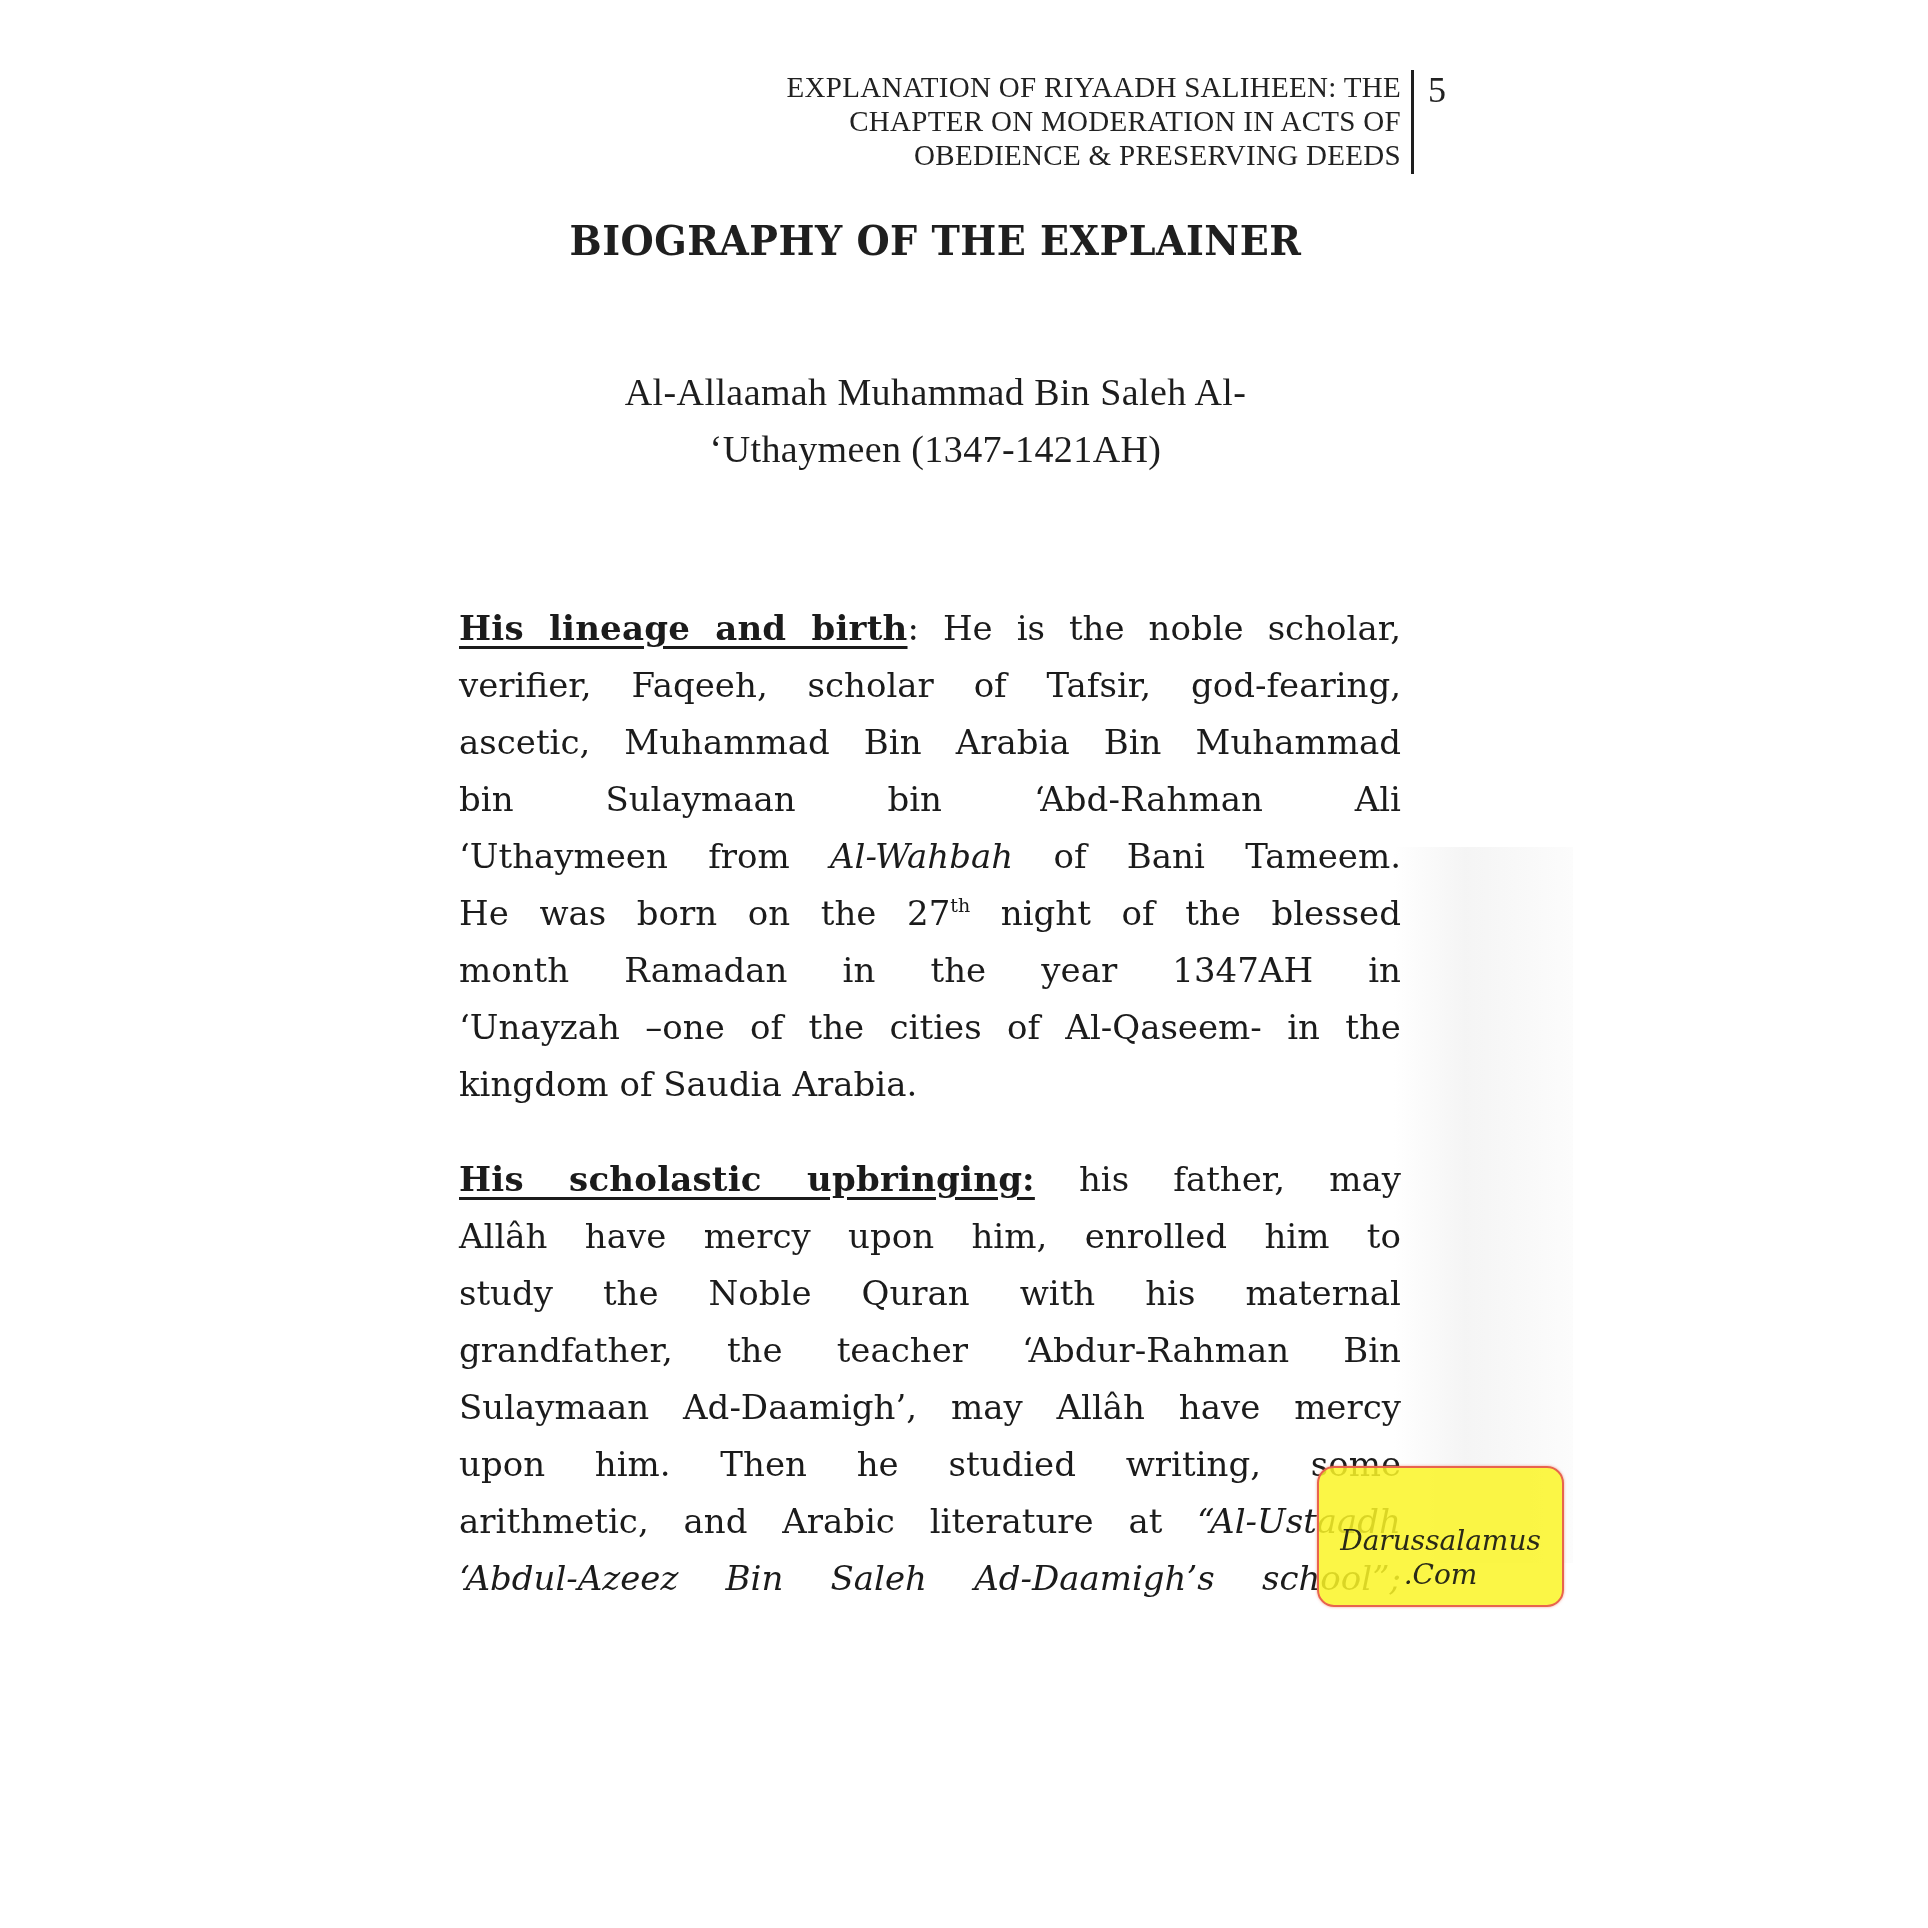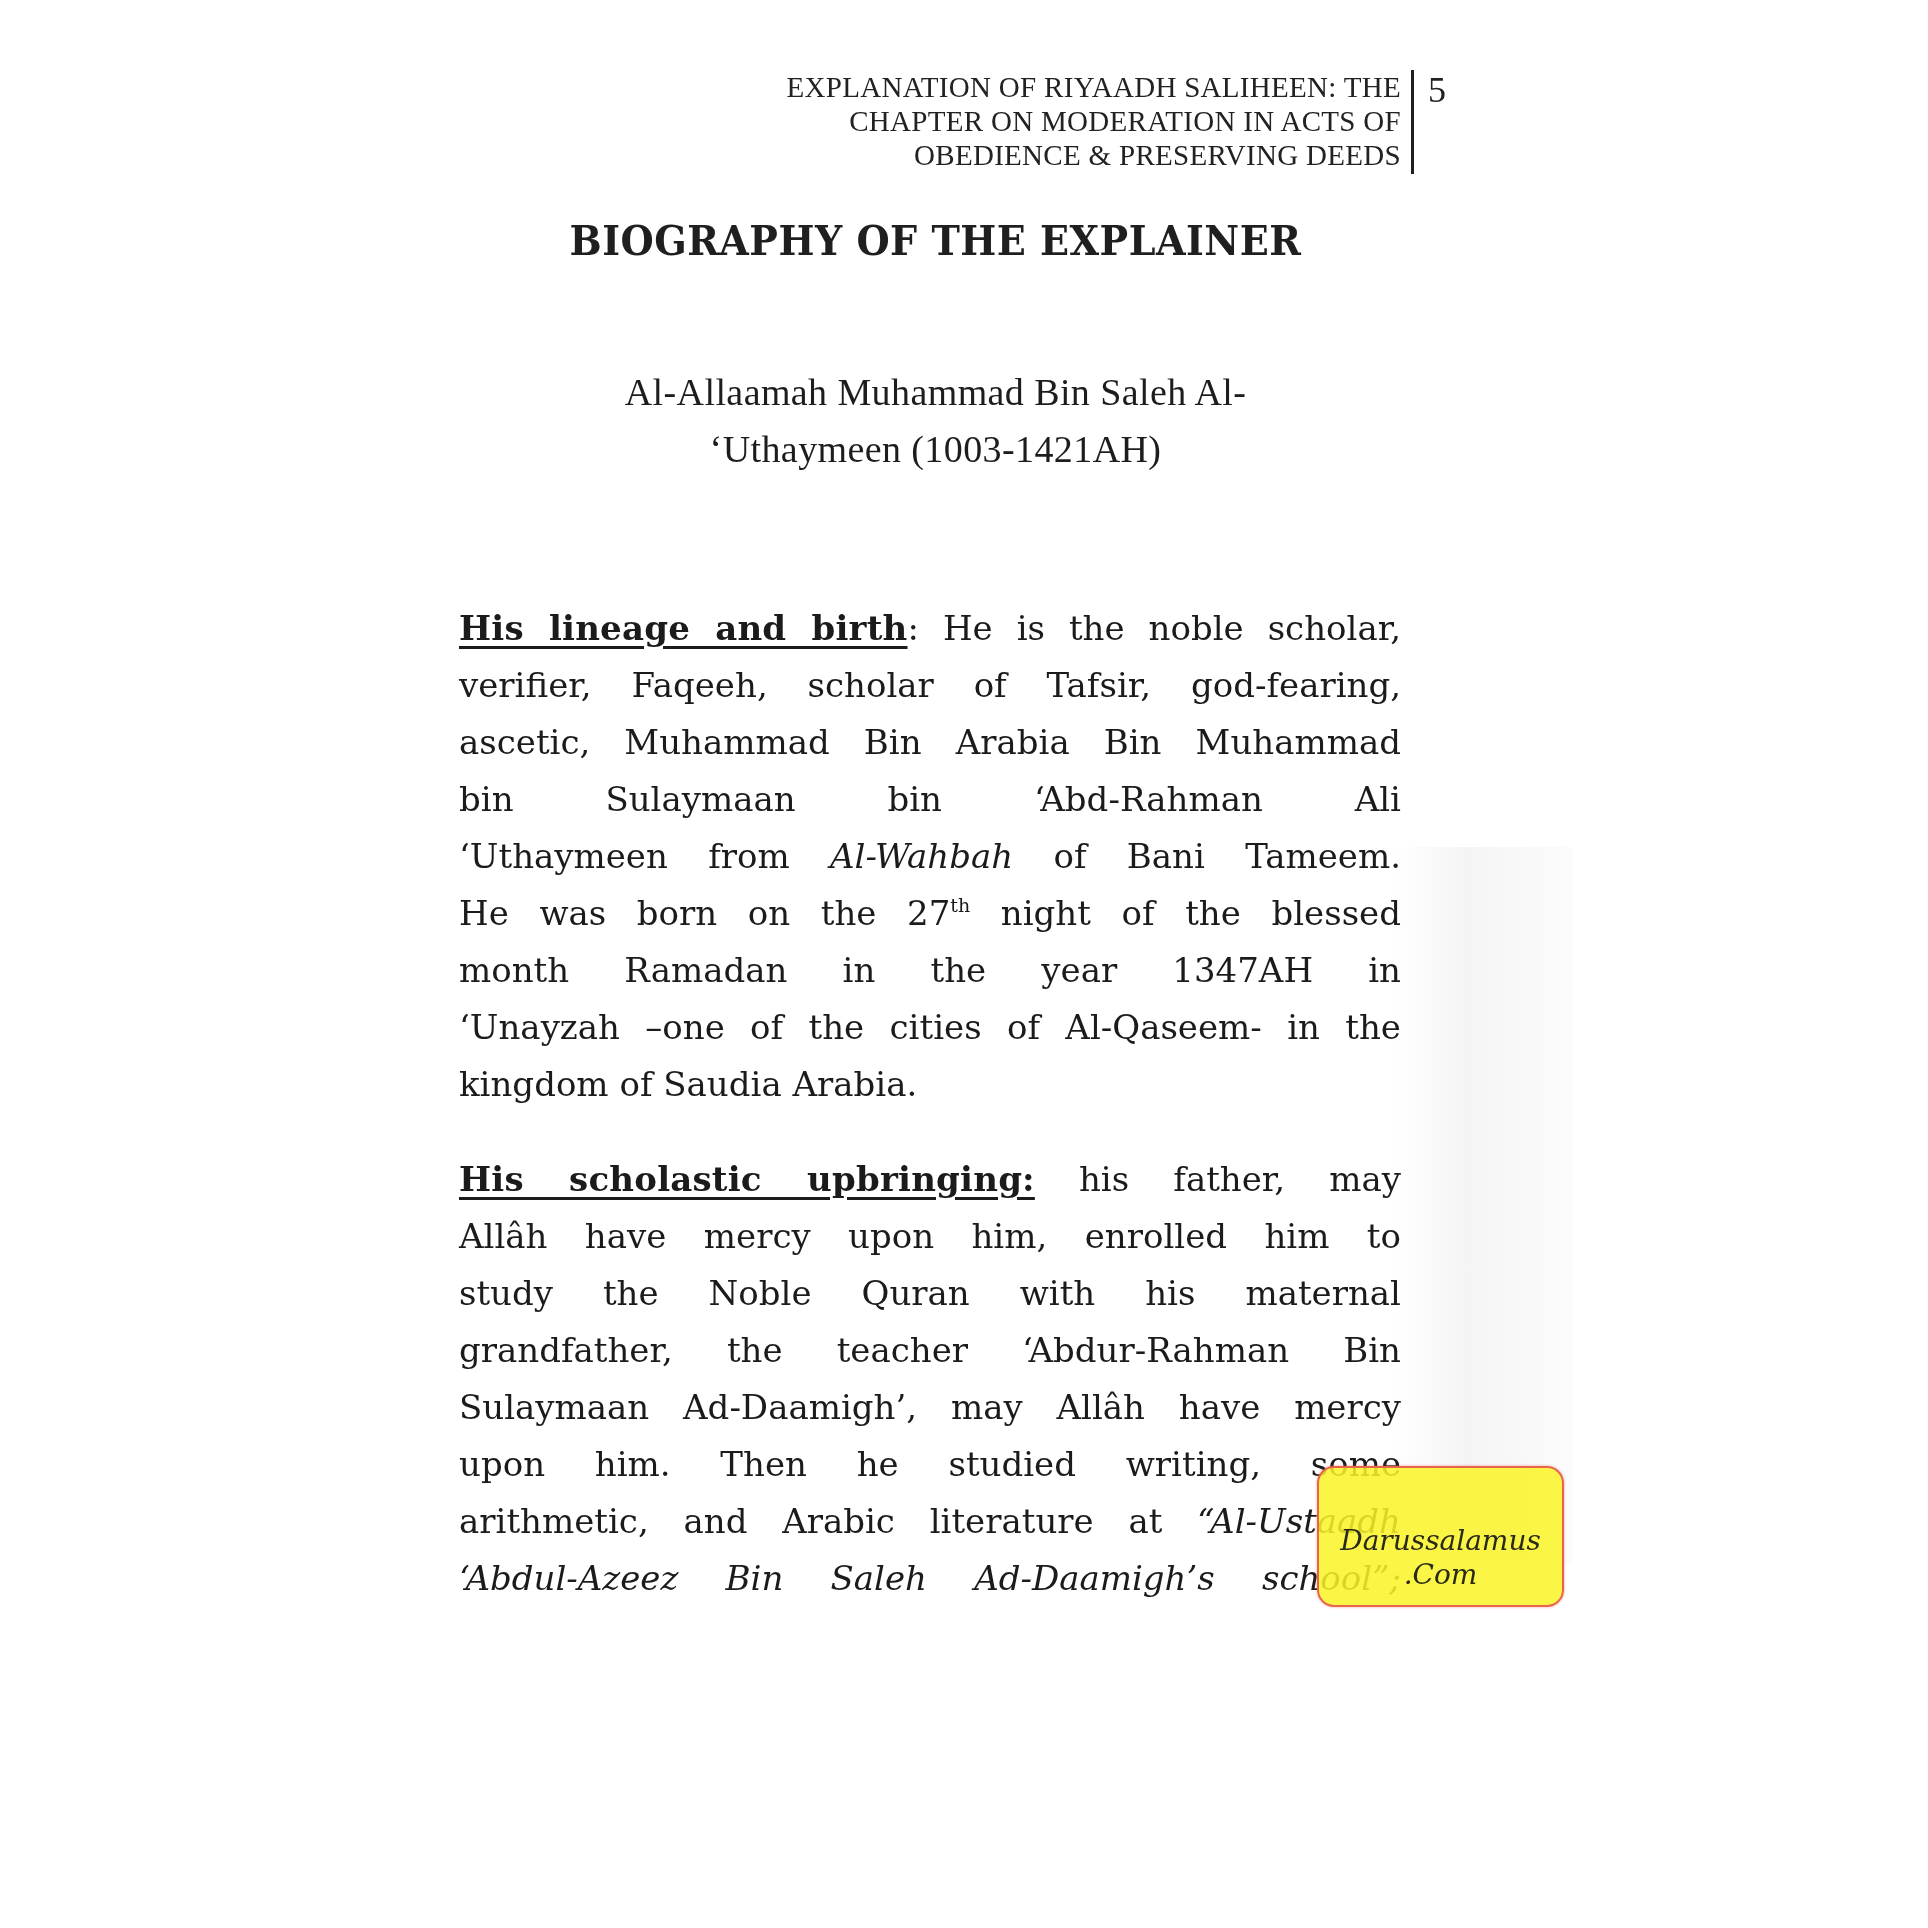--- a/index.html
+++ b/index.html
@@ -148,21 +148,21 @@
     <div>OBEDIENCE &amp; PRESERVING DEEDS</div>
   </div>
   <div class="header-rule"></div>
   <div class="page-number">5</div>
 </header>
 
 <h1 class="chapter-title" style="margin:0;">BIOGRAPHY OF THE EXPLAINER</h1>
 
 <div class="subtitle">
   <div>Al-Allaamah Muhammad Bin Saleh Al-</div>
-  <div>‘Uthaymeen (1003-1421AH)</div>
+  <div>‘Uthaymeen (1347-1421AH)</div>
 </div>
 
 <section class="body-block para-1">
   <span class="line"><span class="lead">His lineage and birth</span><span>:</span><span> He is the noble scholar,</span></span>
   <span class="line">verifier, Faqeeh, scholar of Tafsir, god-fearing,</span>
   <span class="line">ascetic, Muhammad Bin Arabia Bin Muhammad</span>
   <span class="line">bin Sulaymaan bin ‘Abd-Rahman Ali</span>
   <span class="line"><span>‘Uthaymeen from </span><em>Al-Wahbah</em><span> of Bani Tameem.</span></span>
   <span class="line"><span>He was born on the 27</span><sup>th</sup><span> night of the blessed</span></span>
   <span class="line">month Ramadan in the year 1347AH in</span>

